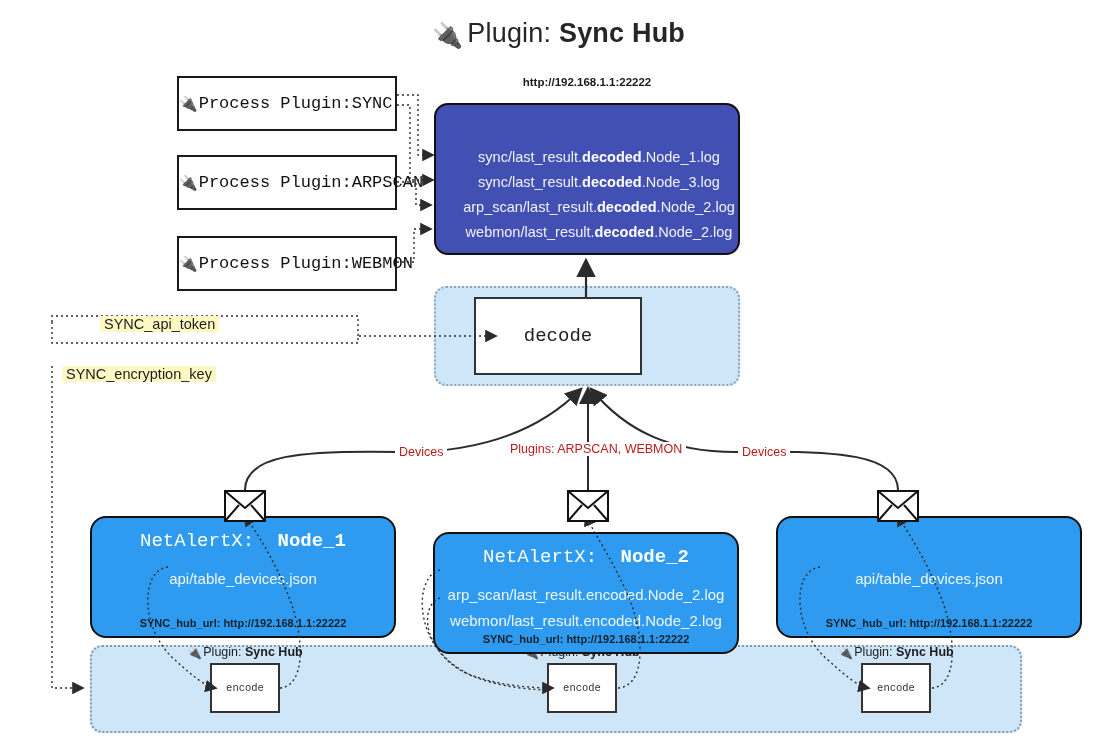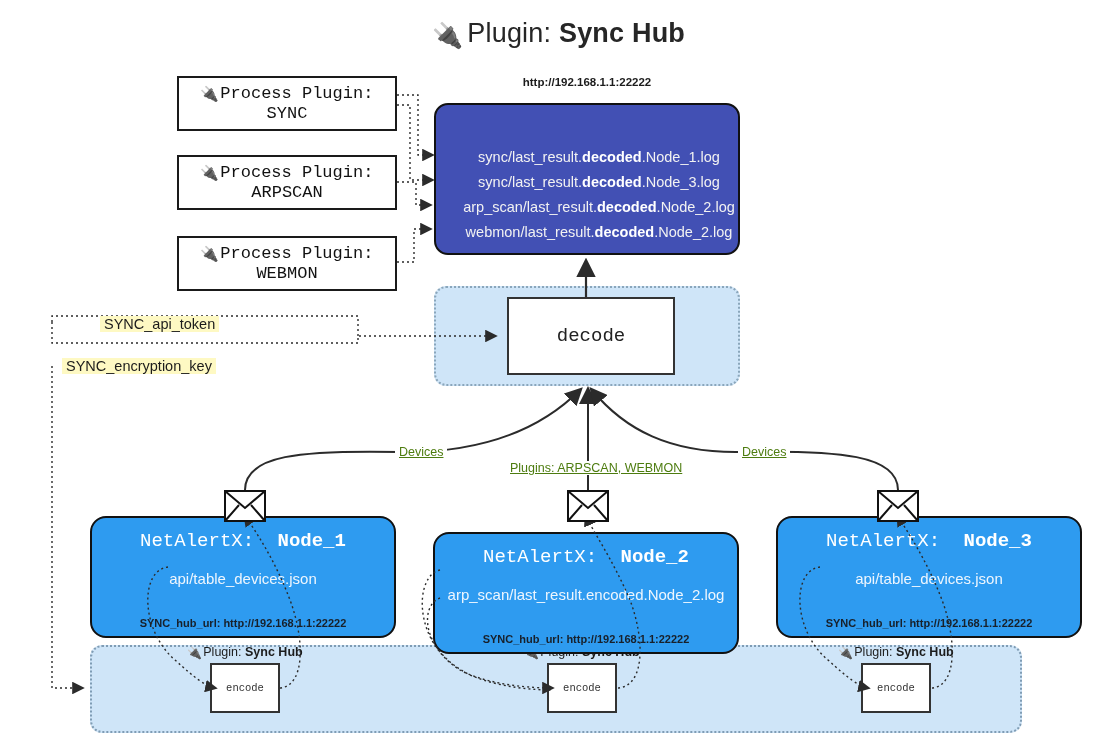--- a/index.html
+++ b/index.html
@@ -22,22 +22,22 @@
   }
   .title .plug { font-size: 25px; margin-right: 4px; vertical-align: -2px; }
   .title b { font-weight: bold; }
 
   
   .procbox {
     position: absolute; width: 220px; height: 55px;
     border: 2px solid #1a1a1a; background: #ffffff;
     font-family: "Liberation Mono", "DejaVu Sans Mono", monospace;
     font-size: 17px; color: #111;
-    display: flex; flex-direction: column;
-    align-items: center; justify-content: center; line-height: 1.15;
+    display: flex; flex-direction: row;
+    align-items: center; justify-content: flex-start; line-height: 1.15;
     z-index: 6;
   }
   .procbox .l1 { white-space: nowrap; }
   .procbox .l1 .plug { font-family: "Liberation Sans", sans-serif; font-size: 15px; vertical-align: -1px; margin-right: 1px;}
   .procbox .l2 { white-space: nowrap; }
 
   
   .hub-url {
     position: absolute; left: 434px; top: 76px; width: 306px;
     text-align: center; font-size: 11.5px; font-weight: bold; color: #1c1c1c;
@@ -60,21 +60,21 @@
     text-align: center; color: #f2f2f2; font-size: 14.5px; white-space: nowrap;
   }
   .hub-row b { font-weight: bold; color: #ffffff; }
 
   
   .decode-group {
     position: absolute; left: 434px; top: 286px; width: 306px; height: 100px;
     background: #cfe5f8; border: 2px dotted #8aa6bb; border-radius: 12px; z-index: 2;
   }
   .decode-box {
-    position: absolute; left: 507px; top: 297px; width: 168px; height: 78px;
+    position: absolute; left: 474px; top: 297px; width: 168px; height: 78px;
     background: #ffffff; border: 2px solid #333;
     display: flex; align-items: center; justify-content: center;
     font-family: "Liberation Mono","DejaVu Sans Mono",monospace;
     font-size: 19px; color: #222; z-index: 3;
   }
 
   
   .node {
     position: absolute; width: 306px; height: 122px;
     background: #2e9bf0; border: 2.5px solid #111; border-radius: 16px; z-index: 4;
@@ -110,22 +110,22 @@
   }
   .encode-cap {
     position: absolute; top: 645px; width: 170px; text-align: center;
     font-size: 12.5px; color: #1c1c1c; white-space: nowrap; z-index: 3;
   }
   .encode-cap b { font-weight: bold; }
   .encode-cap .plug { font-size: 12px; margin-right: 1px; vertical-align: -1px; }
 
   
   .edge-label {
-    position: absolute; font-size: 12.5px; color: #4d7c0f;
-    background: #ffffff; padding: 0 4px; white-space: nowrap; z-index: 6; text-decoration: underline;
+    position: absolute; font-size: 12.5px; color: #b91c1c;
+    background: #ffffff; padding: 0 4px; white-space: nowrap; z-index: 6;
   }
   .key-label {
     position: absolute; font-size: 14.5px; color: #1c1c1c;
     background: #fef9c3; padding: 0 4px; white-space: nowrap; z-index: 6;
   }
 
   
   .envelope { position: absolute; width: 42px; height: 32px; z-index: 7; }
 </style>
 </head>
@@ -160,50 +160,48 @@
       <div class="hub-row"><span>sync/last_result.</span><b>decoded</b><span>.Node_3.log</span></div>
       <div class="hub-row"><span>arp_scan/last_result.</span><b>decoded</b><span>.Node_2.log</span></div>
       <div class="hub-row"><span>webmon/last_result.</span><b>decoded</b><span>.Node_2.log</span></div>
     </div>
   </div>
 
   <div class="decode-group"></div>
   <div class="decode-box">decode</div>
 
   <div class="key-label" style="left:100px; top:316px;">SYNC_api_token</div>
-  <div class="key-label" style="left:62px;  top:358px;">SYNC_encryption_key</div>
+  <div class="key-label" style="left:62px;  top:366px;">SYNC_encryption_key</div>
 
   <div class="edge-label" style="left:395px; top:445px;">Devices</div>
   <div class="edge-label" style="left:738px; top:445px;">Devices</div>
-  <div class="edge-label" style="left:506px; top:461px;">Plugins: ARPSCAN, WEBMON</div>
+  <div class="edge-label" style="left:506px; top:442px;">Plugins: ARPSCAN, WEBMON</div>
 
   <div class="node" style="left:90px; top:516px;">
     <div class="node-title">
       <span>NetAlertX:</span> <b>Node_1</b>
     </div>
     <div class="node-lines">
       <div class="node-line">api/table_devices.json</div>
     </div>
     <div class="node-foot">SYNC_hub_url: http://192.168.1.1:22222</div>
   </div>
 
   <div class="node" style="left:433px; top:532px;">
     <div class="node-title">
       <span>NetAlertX:</span> <b>Node_2</b>
     </div>
     <div class="node-lines">
       <div class="node-line">arp_scan/last_result.encoded.Node_2.log</div>
+      <div class="node-line">webmon/last_result.encoded.Node_2.log</div>
     </div>
     <div class="node-foot">SYNC_hub_url: http://192.168.1.1:22222</div>
   </div>
 
   <div class="node" style="left:776px; top:516px;">
-    <div class="node-title">
-      <span>NetAlertX:</span> <b>Node_3</b>
-    </div>
     <div class="node-lines">
       <div class="node-line">api/table_devices.json</div>
     </div>
     <div class="node-foot">SYNC_hub_url: http://192.168.1.1:22222</div>
   </div>
 
   <svg class="envelope" style="left:224px; top:490px;" viewBox="0 0 42 32">
     <rect x="1" y="1" width="40" height="30" fill="#fff" stroke="#111" stroke-width="2"></rect>
     <path d="M1 1 L21 18 L41 1" fill="none" stroke="#111" stroke-width="2"></path>
     <path d="M1 31 L15 15 M41 31 L27 15" fill="none" stroke="#111" stroke-width="2"></path>

